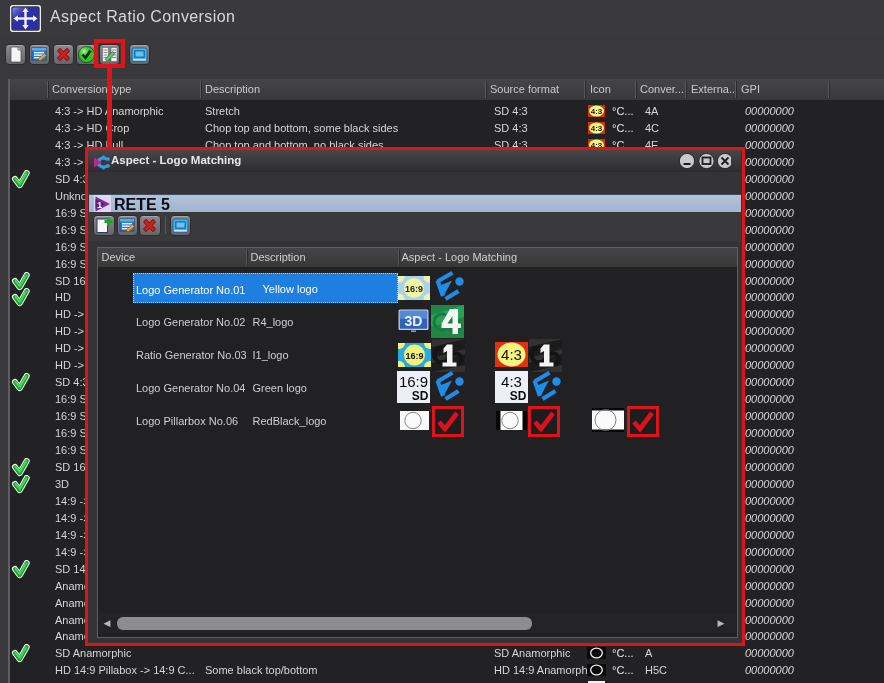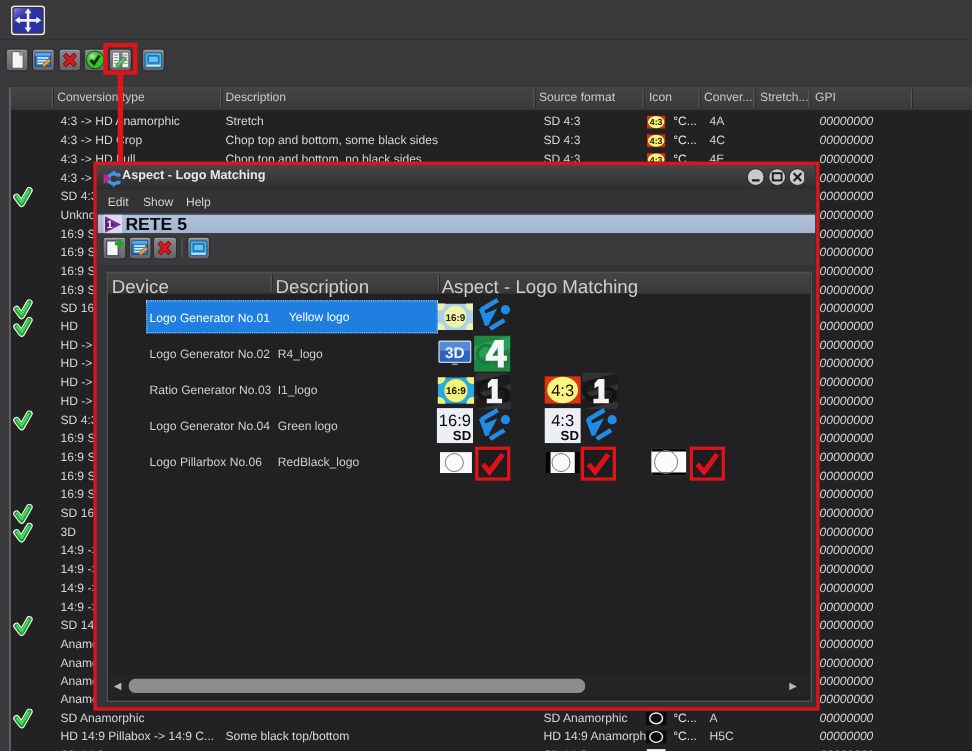--- a/index.html
+++ b/index.html
@@ -47,21 +47,21 @@
     background:linear-gradient(#b2c2d8,#a2b5cf); border-top:1px solid #3e4e66;
     border-bottom:1px solid #55626e; }
   #dbluetext { left:26px; top:46px; font-size:16px; font-weight:bold; color:#0b0b16; }
   #dtool { left:0; top:61.5px; width:653px; height:29px; background:#3a3a3c; }
   .dbtn { position:absolute; top:3px; width:21.5px; height:21.5px; border-radius:4px;
     background:linear-gradient(#8a8a8e,#64646a); border:1px solid #2c2c2e;
     box-shadow:inset 0 1px 0 #a6a6aa; }
   #dclient { left:8.5px; top:96.5px; width:641px; height:391px; border:1px solid #5f5f61;
     background:#212123; }
   #dhead { left:0; top:0; width:639px; height:19px;
-    background:linear-gradient(#454547,#383838); color:#cfcfcf; font-size:17px; }
+    background:linear-gradient(#454547,#383838); color:#cfcfcf; font-size:11px; }
   .dh { position:absolute; top:3px; }
   .ddiv { position:absolute; top:1px; height:16px; width:1px; background:#5a5a5c;
     box-shadow:1px 0 0 #2a2a2a; }
   #dsel { position:absolute; left:35px; top:25px; width:265px; height:30px;
     background:#1e7fe0; border:1px dotted #9fd4ff; }
   #drows { font-size:11px; }
   #dscroll { left:1px; top:365px; width:637px; height:20px; background:#242426; }
   #dthumb { left:18px; top:4px; width:415px; height:13px; border-radius:6px;
     background:#8d8d8d; }
   .sarr { position:absolute; top:5px; font-size:9px; color:#b8b8b8; }
@@ -83,20 +83,21 @@
       </defs>
     <g stroke="#f2f2f6" stroke-width="2.4" fill="#f2f2f6">
       <line x1="6" y1="13.5" x2="25" y2="13.5"></line>
       <line x1="15.5" y1="5" x2="15.5" y2="22"></line>
       <path d="M15.5 2.5 L12.3 7 L18.7 7 Z" stroke="none"></path>
       <path d="M15.5 24.5 L12.3 20 L18.7 20 Z" stroke="none"></path>
       <path d="M3.5 13.5 L8 10.3 L8 16.7 Z" stroke="none"></path>
       <path d="M27.5 13.5 L23 10.3 L23 16.7 Z" stroke="none"></path>
     </g>
   </svg>
+  <div class="abs" id="apptitle">Aspect Ratio Conversion</div>
   <div class="abs" id="toolbar"></div>
 
   <div class="tbtn" style="left:5px">
     <svg width="19" height="19" viewBox="0 0 19 19">
         <path d="M5 2 h7 l3 3 v12 h-10 z" fill="#f5f5f5" stroke="#555" stroke-width="0.8"></path>
         <path d="M12 2 v3 h3" fill="#ddd" stroke="#555" stroke-width="0.8"></path>
       </svg>
   </div>
   <div class="tbtn" style="left:29px">
     <svg width="19" height="19" viewBox="0 0 19 19">
@@ -152,21 +153,21 @@
       </svg>
   </div>
 
   <div class="abs" id="mhead">
     <div style="position:absolute;left:0;top:0;width:10px;height:21px;background:#2e2e30"></div>
     <span class="mh" style="left:52px">Conversion type</span>
     <span class="mh" style="left:205px">Description</span>
     <span class="mh" style="left:490px">Source format</span>
     <span class="mh" style="left:590px">Icon</span>
     <span class="mh" style="left:640px">Conver...</span>
-    <span class="mh" style="left:691px">Stretch...</span>
+    <span class="mh" style="left:691px">Externa...</span>
     <span class="mh" style="left:741px">GPI</span>
     <div class="mdiv" style="left:47px"></div>
     <div class="mdiv" style="left:200px"></div>
     <div class="mdiv" style="left:485px"></div>
     <div class="mdiv" style="left:584px"></div>
     <div class="mdiv" style="left:635px"></div>
     <div class="mdiv" style="left:685px"></div>
     <div class="mdiv" style="left:735px"></div>
     <div class="mdiv" style="left:828px"></div>
   </div>
@@ -422,25 +423,20 @@
     </svg>
     <div class="abs" id="dtitletext">Aspect - Logo Matching</div>
     <svg class="abs" style="left:591px;top:2.5px" width="52" height="16" viewBox="0 0 52 16">
       <circle cx="8" cy="8" r="7.6" fill="#c9c9c9" stroke="#1a1a1a" stroke-width="0.8"></circle>
       <circle cx="27.5" cy="8" r="7.6" fill="#c9c9c9" stroke="#1a1a1a" stroke-width="0.8"></circle>
       <circle cx="46" cy="8" r="7.6" fill="#c9c9c9" stroke="#1a1a1a" stroke-width="0.8"></circle>
       <line x1="4.5" y1="11" x2="11.5" y2="11" stroke="#1c1c1c" stroke-width="2"></line>
       <rect x="23.5" y="4.5" width="8" height="6.5" fill="none" stroke="#1c1c1c" stroke-width="1.8"></rect>
       <path d="M42.5 4.5 L49.5 11.5 M49.5 4.5 L42.5 11.5" stroke="#1c1c1c" stroke-width="1.8"></path>
     </svg>
-    <div class="abs" id="dmenu">
-      <span style="left:10px">Edit</span>
-      <span style="left:42px">Show</span>
-      <span style="left:81px">Help</span>
-    </div>
     <div class="abs" id="dblue"></div>
     <svg class="abs" style="left:6px;top:45px" width="17" height="18" viewBox="0 0 17 18">
       <rect width="17" height="18" fill="#ded9ee"></rect>
       <path d="M1.5 1.5 L16 9 L1.5 16.5 Z" fill="#7b2f9d"></path>
       <path d="M1.5 4 L11 9 L1.5 14 Z" fill="#5c2178"></path>
       <text x="3" y="12.5" font-size="9.5" font-weight="bold" fill="#fff">1</text>
     </svg>
     <div class="abs" id="dbluetext">RETE 5</div>
     <div class="abs" id="dtool"></div>
     <div class="dbtn" style="left:5px;top:64.5px">

